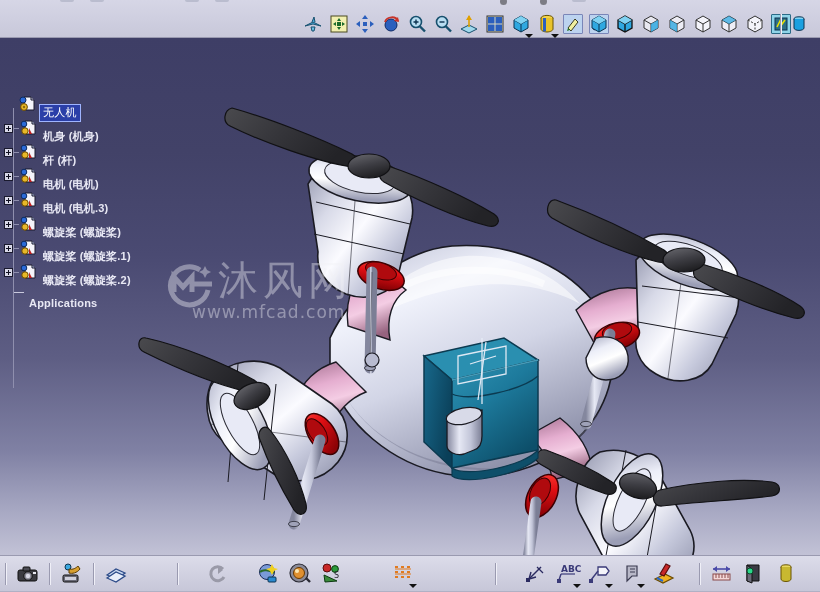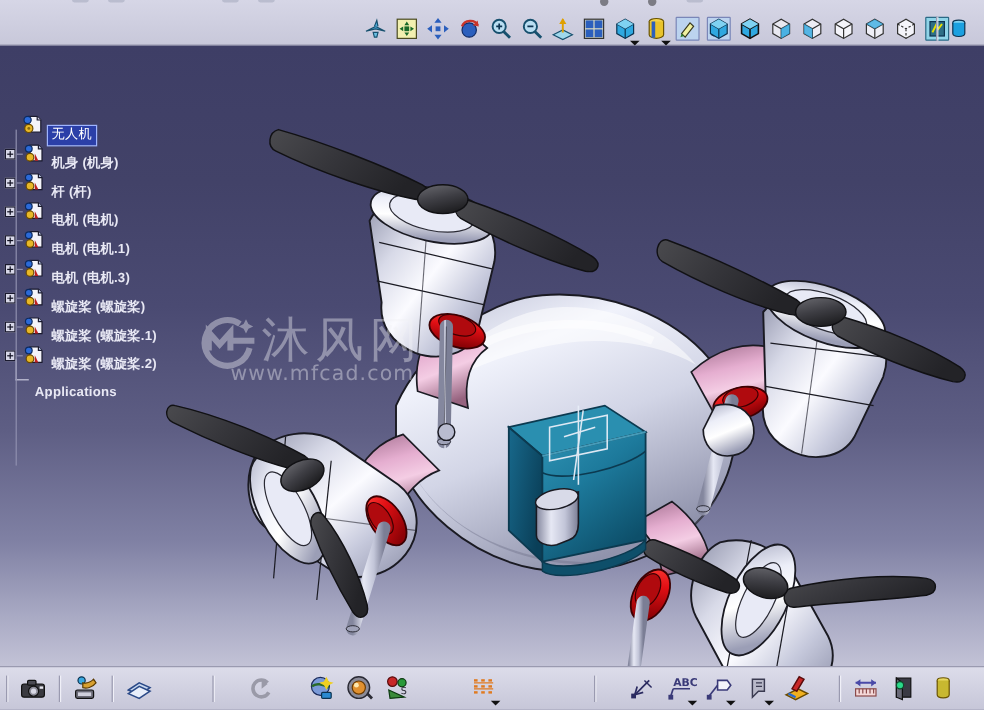--- a/index.html
+++ b/index.html
@@ -110,21 +110,21 @@
   
   .watermark {
     position: absolute; left: 160px; top: 222px;
     z-index: 30; opacity: .40; pointer-events: none;
     user-select: none;
   }
   .wm-main { display: flex; align-items: center; }
   .wm-logo { width: 58px; height: 48px; position: relative; }
   .wm-cn {
     font-size: 40px; color: #f2f2f6; letter-spacing: 5px;
-    font-family: Liberation Serif, serif; line-height: 44px;
+    font-family: Liberation Mono, monospace; line-height: 44px;
   }
   .wm-url {
     font-size: 17px; color: #f4f4f8; letter-spacing: 1px;
     margin-left: 32px; margin-top: -6px;
     font-family: "DejaVu Sans", sans-serif;
   }
 
   
   .toolbar-bottom {
     position: absolute; left: 0; top: 555px; width: 820px; height: 37px;
@@ -631,34 +631,20 @@
             <path d="M6 1 H13 L16 4 V14 H6 Z" fill="#f4f4fa" stroke="#1a1a2e" stroke-width="1"></path>
             <path d="M13 1 V4 H16" fill="#b9c8e8" stroke="#1a1a2e" stroke-width="1"></path>
             <circle cx="5" cy="4" r="2.8" fill="#2b6ad8" stroke="#0c2a60" stroke-width="1"></circle>
             <circle cx="6" cy="11" r="3.2" fill="#e8b828" stroke="#6a4a00" stroke-width="1"></circle>
             <path d="M10 8 L13 14 H10 Z" fill="#c02020"></path>
           </svg>
         </span>
         <span class="tlabel dim">电机 (电机)</span>
       </div>
 
-      <div class="tnode">
-        <span class="plus"></span>
-        <span class="dash"></span>
-        <span class="ticon-tree">
-          <svg width="18" height="16" viewBox="0 0 18 16">
-            <path d="M6 1 H13 L16 4 V14 H6 Z" fill="#f4f4fa" stroke="#1a1a2e" stroke-width="1"></path>
-            <path d="M13 1 V4 H16" fill="#b9c8e8" stroke="#1a1a2e" stroke-width="1"></path>
-            <circle cx="5" cy="4" r="2.8" fill="#2b6ad8" stroke="#0c2a60" stroke-width="1"></circle>
-            <circle cx="6" cy="11" r="3.2" fill="#e8b828" stroke="#6a4a00" stroke-width="1"></circle>
-            <path d="M10 8 L13 14 H10 Z" fill="#c02020"></path>
-          </svg>
-        </span>
-        <span class="tlabel dim">电机 (电机.1)</span>
-      </div>
 
 
       <div class="tnode">
         <span class="plus"></span>
         <span class="dash"></span>
         <span class="ticon-tree">
           <svg width="18" height="16" viewBox="0 0 18 16">
             <path d="M6 1 H13 L16 4 V14 H6 Z" fill="#f4f4fa" stroke="#1a1a2e" stroke-width="1"></path>
             <path d="M13 1 V4 H16" fill="#b9c8e8" stroke="#1a1a2e" stroke-width="1"></path>
             <circle cx="5" cy="4" r="2.8" fill="#2b6ad8" stroke="#0c2a60" stroke-width="1"></circle>

